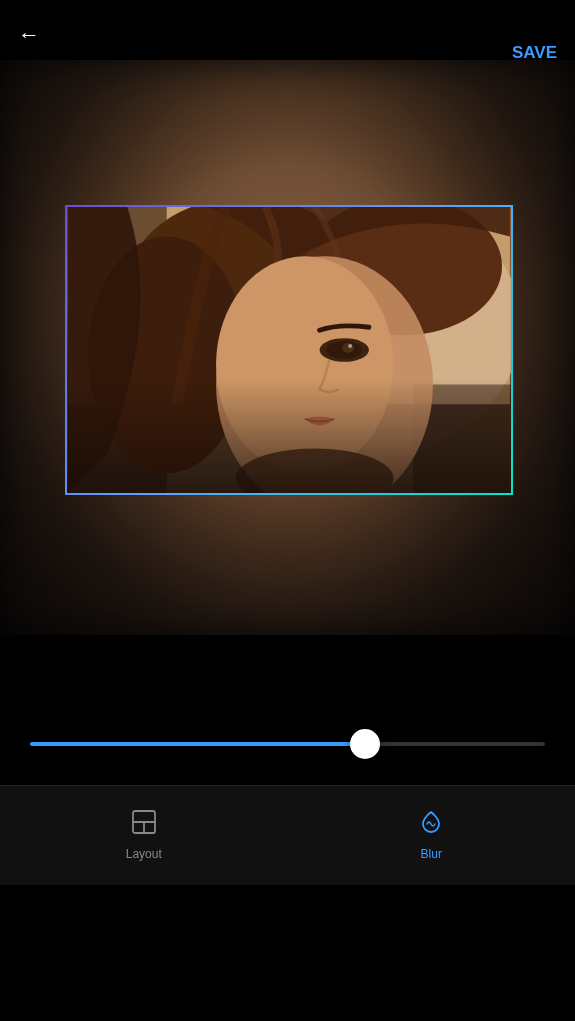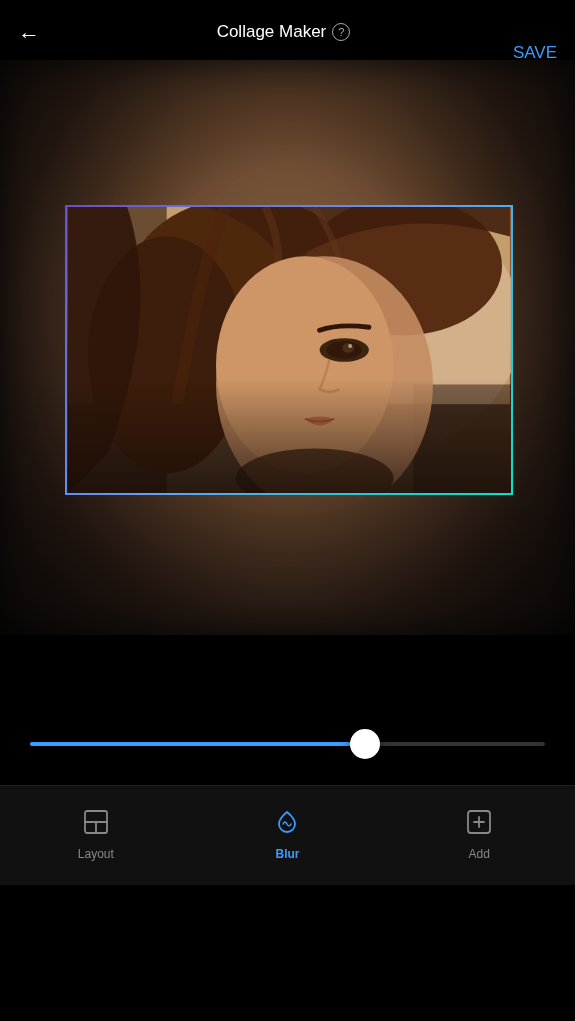--- a/index.html
+++ b/index.html
@@ -41,21 +41,21 @@
       border: 1.5px solid #aaa;
       border-radius: 50%;
       display: flex;
       align-items: center;
       justify-content: center;
       font-size: 11px;
       color: #aaa;
     }
     .save-btn {
       font-size: 17px;
-      font-weight: 400;
+      font-weight: 700;
       color: #3a9bff;
       cursor: pointer;
       margin-top: 42px;
     }
 
     
     .canvas-area {
       width: 575px;
       height: 575px;
       position: relative;
@@ -191,21 +191,20 @@
       display: flex;
       align-items: center;
       justify-content: center;
     }
     .tool-label {
       font-size: 12px;
       color: #888;
     }
     .tool-label.active {
       color: #3a9bff;
-      font-weight: bold;
     }
     .tool-icon svg {
       width: 28px;
       height: 28px;
     }
     .tool-icon.active svg {
       stroke: #3a9bff;
     }
     .tool-icon.active path, .tool-icon.active rect, .tool-icon.active circle {
       stroke: #3a9bff;
@@ -215,26 +214,20 @@
     .mid-space {
       background: #000;
       height: 60px;
     }
   </style>
 </head>
 <body>
 
 <div class="header">
   <div class="back-btn">←</div>
-  <div class="header-title">
-    <span>Collage Maker</span>
-    <div class="help-icon">
-      <span>?</span>
-    </div>
-  </div>
   <div class="save-btn">SAVE</div>
 </div>
 
 <div class="canvas-area">
   <div class="canvas-bg"></div>
   <div class="canvas-vignette"></div>
 
   <div class="photo-frame">
     <div class="photo-inner">
 
@@ -308,24 +301,14 @@
   <div class="tool-item">
     <div class="tool-icon active">
       <svg viewBox="0 0 28 28" fill="none" stroke="#3a9bff" stroke-width="1.8" stroke-linecap="round" stroke-linejoin="round">
         <path d="M14 4 C14 4 22 10 22 16 C22 20.4 18.4 24 14 24 C9.6 24 6 20.4 6 16 C6 10 14 4 14 4Z"></path>
         <path d="M10 16 Q12 12 14 16 Q16 20 18 16" stroke="#3a9bff" stroke-width="1.5" fill="none"></path>
       </svg>
     </div>
     <span class="tool-label active">Blur</span>
   </div>
 
-  <div class="tool-item">
-    <div class="tool-icon">
-      <svg viewBox="0 0 28 28" fill="none" stroke="#888" stroke-width="1.8" stroke-linecap="round">
-        <rect x="3" y="3" width="22" height="22" rx="3"></rect>
-        <line x1="14" y1="9" x2="14" y2="19"></line>
-        <line x1="9" y1="14" x2="19" y2="14"></line>
-      </svg>
-    </div>
-    <span class="tool-label">Add</span>
-  </div>
 
 </div>
 
 </body></html>

